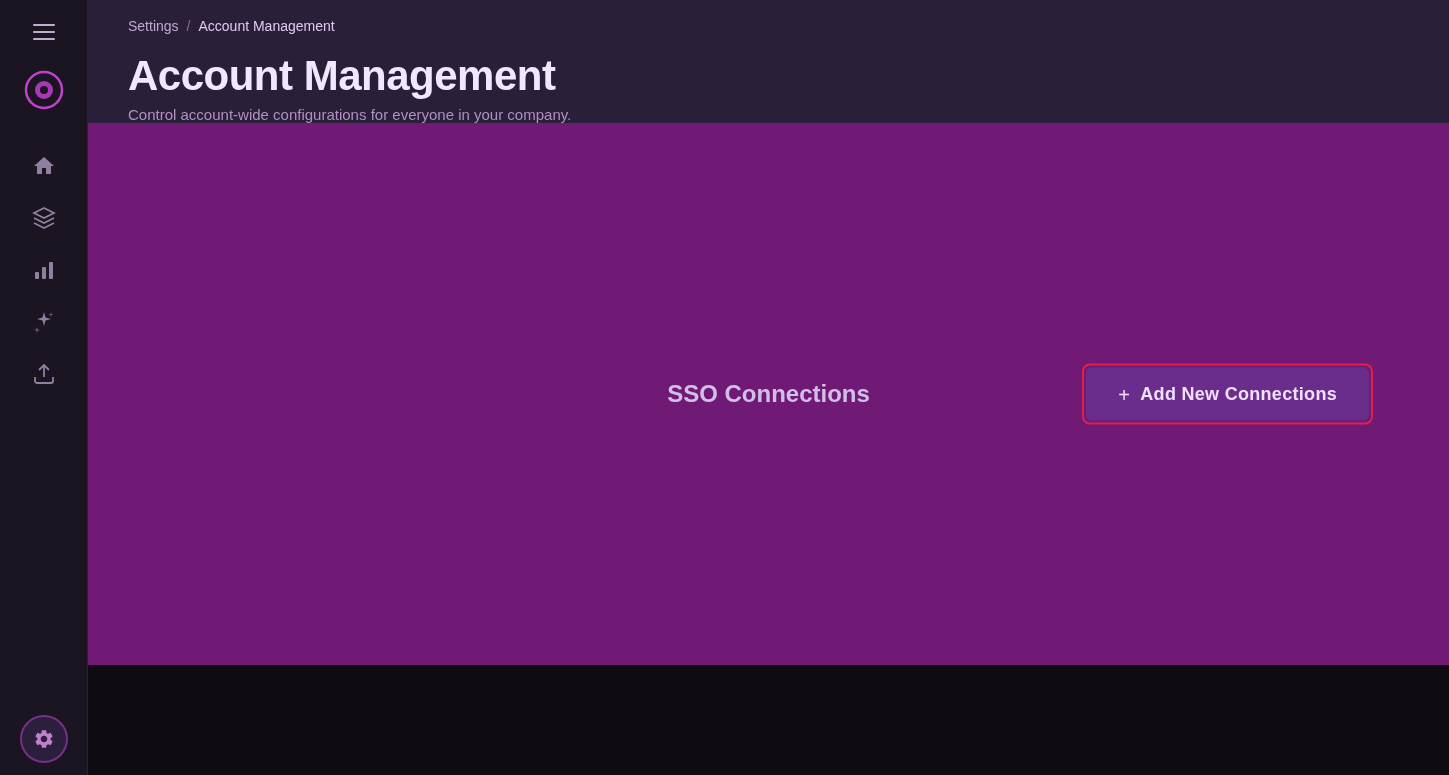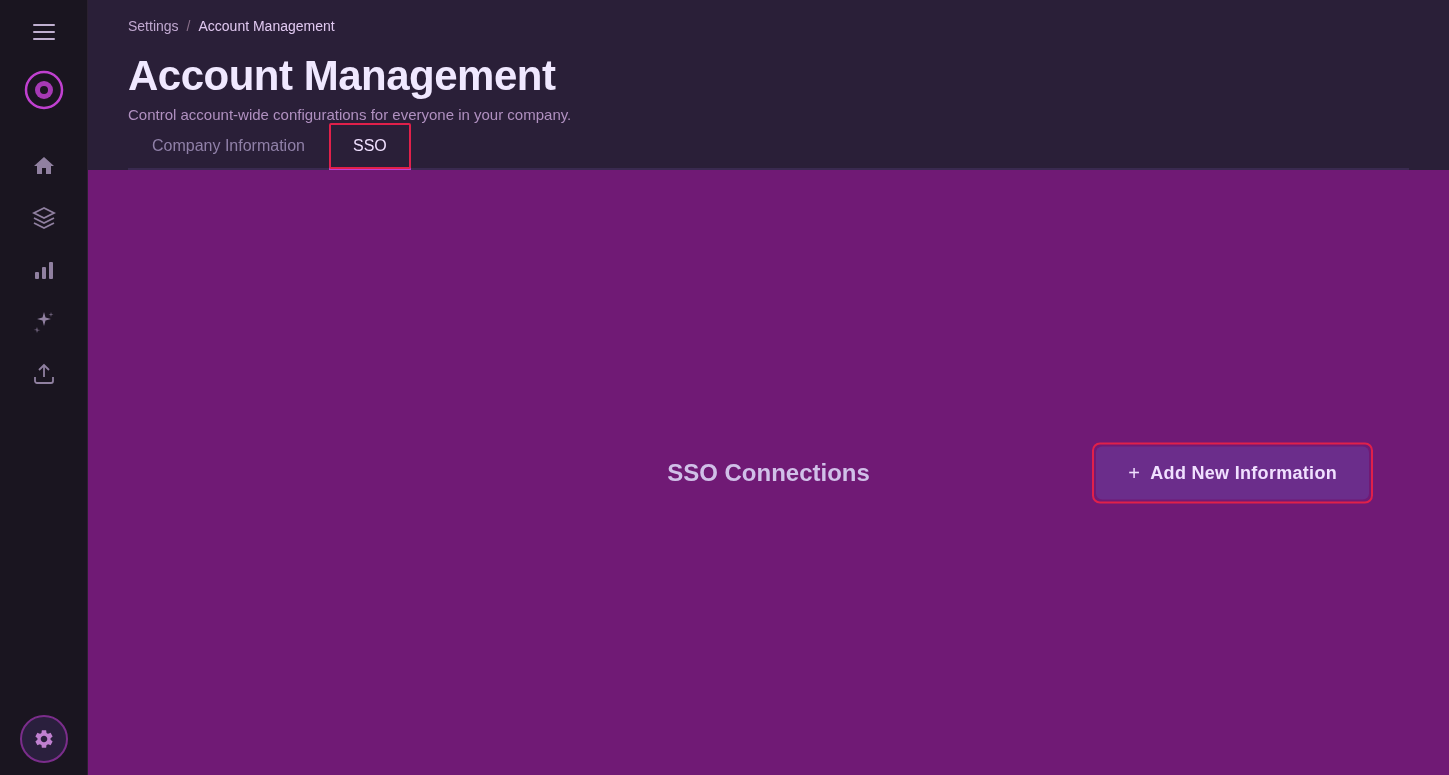--- a/index.html
+++ b/index.html
@@ -94,21 +94,21 @@
       justify-content: center;
       cursor: pointer;
       color: #c080d0;
     }
 
     
     .main {
       flex: 1;
       display: flex;
       flex-direction: column;
-      height: 775px;
+      height: 665px;
       overflow: hidden;
     }
 
     
     .header-area {
       background: #2a1f38;
       padding: 0 40px;
       flex-shrink: 0;
     }
 
@@ -328,41 +328,29 @@
 
     <div class="breadcrumb">
       <a class="breadcrumb-link">Settings</a>
       <span class="breadcrumb-separator">/</span>
       <span class="breadcrumb-current">Account Management</span>
     </div>
 
     <h1 class="page-title">Account Management</h1>
     <p class="page-subtitle">Control account-wide configurations for everyone in your company.</p>
 
-    <div class="tabs">
-
-      <div class="tab">
-        <span>Company Information</span>
-      </div>
-
-      <div class="tab active tab-sso-wrapper">
-        <span>SSO</span>
-        <div class="tab-highlight-box"></div>
-      </div>
-
-    </div>
   </div>
 
   <div class="content-area">
 
     <span class="sso-connections-label">SSO Connections</span>
 
     <div class="add-connection-btn-wrapper">
       <button class="add-connection-btn">
         <span class="plus-icon">+</span>
-        <span>Add New Information</span>
+        <span>Add New Connections</span>
         <div class="add-connection-btn-highlight"></div>
       </button>
     </div>
 
   </div>
 
 </div>
 
 </body></html>

